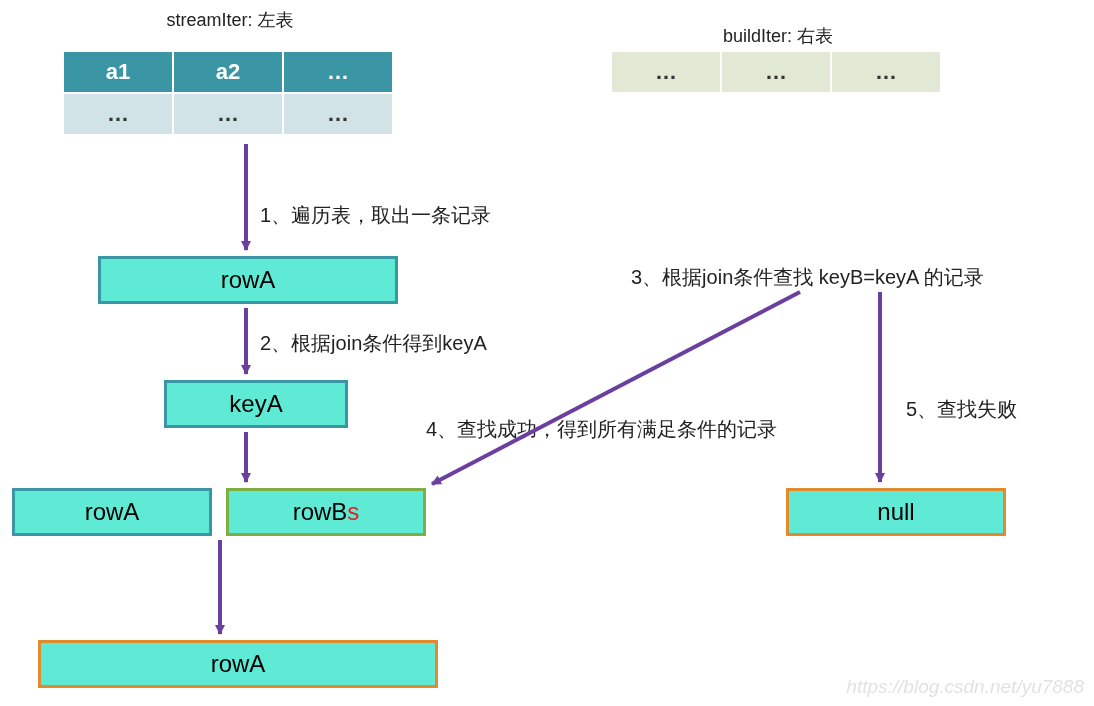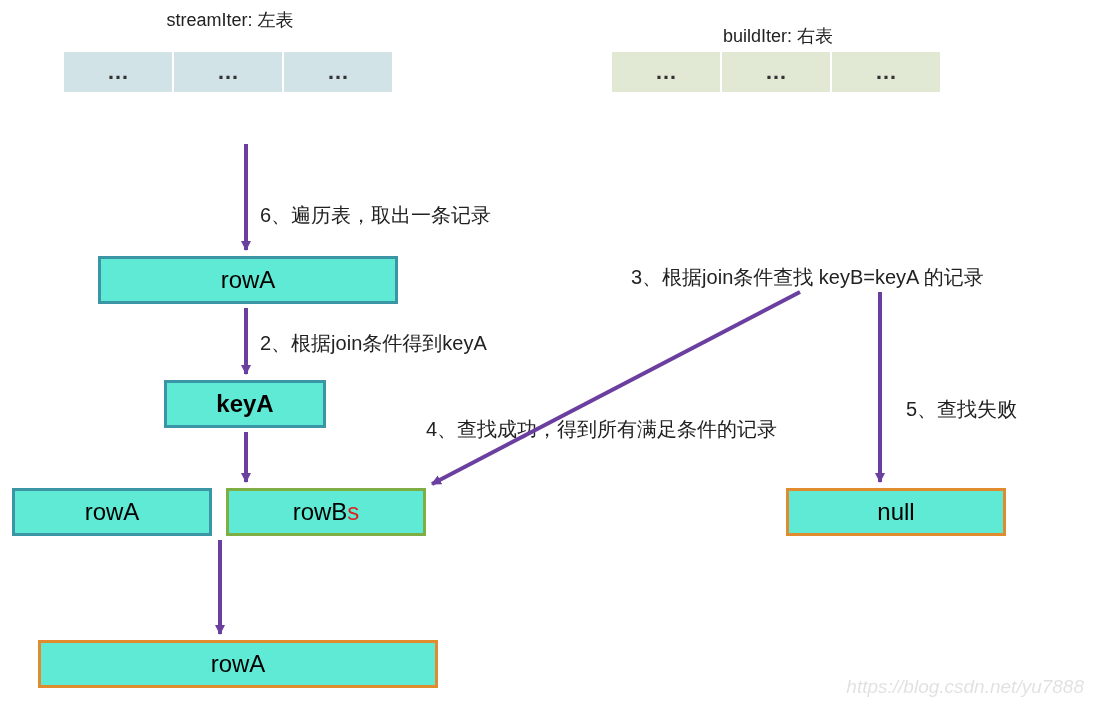--- a/index.html
+++ b/index.html
@@ -88,51 +88,56 @@
   }
 </style>
 </head>
 <body>
 
 <div class="title" style="left:80px; top:8px;">streamIter: 左表</div>
 <div class="title" style="left:628px; top:8px;margin-top:16px;">buildIter: 右表</div>
 
 <table class="table" style="left:62px; top:50px;">
   <tbody>
+      <tr class="teal-head">
+    <td>a1</td>
+    <td>a2</td>
+    <td>…</td>
+  </tr>
   <tr class="teal-body">
     <td>…</td>
     <td>…</td>
     <td>…</td>
   </tr>
 </tbody>
   </table>
 
 <table class="table" style="left:610px; top:50px;">
   <tbody>
   <tr class="green-body">
     <td>…</td>
     <td>…</td>
     <td>…</td>
   </tr>
 </tbody>
   </table>
 
 <div class="box teal" style="left:98px; top:256px; width:300px;">rowA</div>
-<div class="box teal" style="left:164px; top:380px; width:162px;font-weight:bold;">keyA</div>
+<div class="box teal" style="left:164px; top:380px; width:184px;">keyA</div>
 
 <div class="box teal" style="left:12px; top:488px; width:200px;">rowA</div>
 <div class="box green" style="left:226px; top:488px; width:200px;">
   <span>rowB</span>
     <span class="red">s</span>
 </div>
 
 <div class="box orange" style="left:786px; top:488px; width:220px;">null</div>
 <div class="box orange" style="left:38px; top:640px; width:400px;">rowA</div>
 
-<div class="step" style="left:260px; top:202px;">6、遍历表，取出一条记录</div>
+<div class="step" style="left:260px; top:202px;">1、遍历表，取出一条记录</div>
 <div class="step" style="left:260px; top:330px;">2、根据join条件得到keyA</div>
 <div class="step" style="left:584px; top:264px;margin-left:47px;">3、根据join条件查找 keyB=keyA 的记录</div>
 <div class="step" style="left:426px; top:416px;">4、查找成功，得到所有满足条件的记录</div>
 <div class="step" style="left:906px; top:396px;">5、查找失败</div>
 
 <svg class="overlay">
   <defs>
     <marker id="ah" markerWidth="12" markerHeight="12" refX="9" refY="5" orient="auto" markerUnits="userSpaceOnUse">
       <path d="M0,0 L10,5 L0,10 Z" fill="#6b3fa0"></path>
     </marker>

